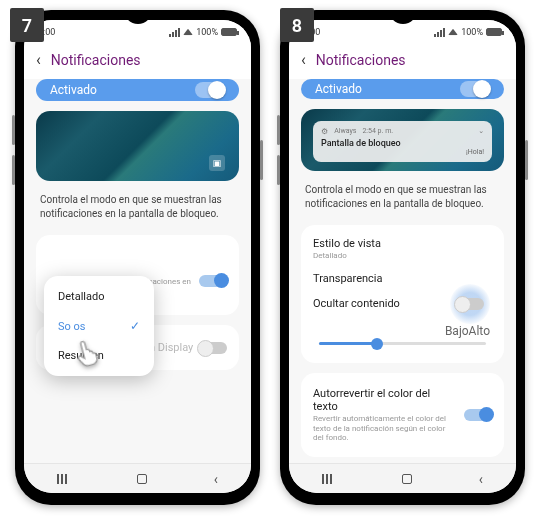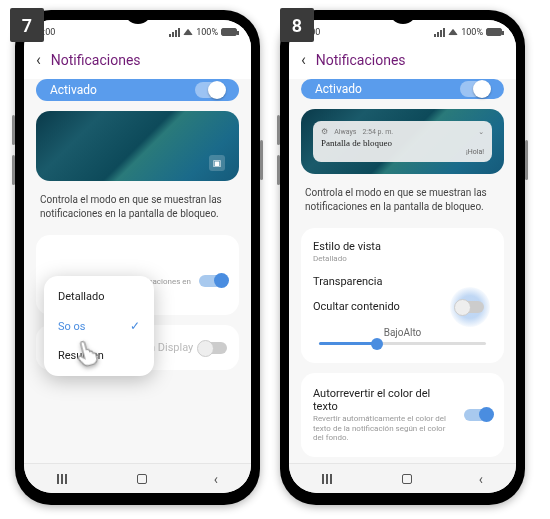--- a/index.html
+++ b/index.html
@@ -38,21 +38,21 @@
   .toggle.on::after { content:''; position:absolute; width:18px; height:18px; background:#fff; border-radius:50%; top:-1px; right:-1px; box-shadow:0 1px 2px rgba(0,0,0,.3); }
   .toggle-sm { width: 28px; height: 12px; background: #ccc; border-radius: 8px; position: relative; display:inline-block; }
   .toggle-sm.on { background: #a8c9ee; }
   .toggle-sm.on::after { content:''; position:absolute; width:15px; height:15px; background:#4a8de0; border-radius:50%; top:-2px; right:-2px; }
   .toggle-sm.off::after { content:''; position:absolute; width:15px; height:15px; background:#eee; border:1px solid #ccc; border-radius:50%; top:-2px; left:-2px; }
 
   .preview { height: 70px; border-radius: 14px; background: linear-gradient(135deg,#0a3a4a 0%,#1a5a6a 25%,#0d4a5a 50%,#2a7a7a 55%,#1a6a8a 80%,#155a7a 100%); position: relative; overflow: hidden; }
   .preview .mini-ic { position:absolute; bottom:10px; right:14px; width:16px; height:16px; background:rgba(255,255,255,.2); border-radius:3px; display:flex; align-items:center; justify-content:center; font-size:9px; color:#fff; }
   .preview-card { position:absolute; top:12px; left:12px; right:12px; background:rgba(240,240,240,.92); border-radius:8px; padding:6px 8px; font-size:8px; color:#444; }
   .preview-card .pc-top { display:flex; gap:6px; align-items:center; color:#777; font-size:7px; margin-bottom:2px; }
-  .preview-card .pc-title { font-size:9px; color:#222; font-weight:500;font-family:Liberation Serif, serif; }
+  .preview-card .pc-title { font-size:9px; color:#222; font-weight:500; }
   .preview-card .pc-sub { font-size:7px; color:#666;text-align:right; }
   .gear { font-size:8px; }
 
   .desc { font-size: 10px; color: #444; line-height: 1.4; padding: 2px 4px 4px; }
 
   .card { background: #fff; border-radius: 14px; padding: 10px 12px; font-size: 11px; color: #333; position: relative; }
   .row { display: flex; align-items: center; justify-content: space-between; padding: 6px 0; }
   .row-label { font-size: 11px; color: #222; }
   .row-sub { font-size: 8px; color: #999; margin-top: 1px; line-height:1.2; }
   .disabled .row-label { color: #bbb; }
@@ -62,21 +62,21 @@
   .popup-item { padding: 8px 14px; font-size: 11px; color: #222; display:flex; align-items:center; justify-content:space-between; }
   .popup-item.sel { color: #4a8de0; }
   .check { color: #4a8de0; font-size: 12px; }
   .hand { position:absolute; top: 25px; left: 28px; font-size: 28px; z-index:25; transform: rotate(-15deg); filter: drop-shadow(0 2px 2px rgba(0,0,0,.3)); }
   .hand-svg { width:32px; height:32px; }
 
   .card-bg-rows .row { border: none; }
   .partial-text { font-size: 8px; color: #999; }
 
   .slider-row { padding: 4px 0 8px; }
-  .slider-labels { display:flex; justify-content:center; font-size:10px; color:#666; margin-bottom:4px; padding: 0 2px; }
+  .slider-labels { display:flex; justify-content:flex-end; font-size:12px; color:#666; margin-bottom:4px; padding: 0 2px; }
   .slider-track { height:3px; background:#ddd; border-radius:2px; position:relative; margin: 0 6px; }
   .slider-fill { position:absolute; left:0; top:0; bottom:0; width:35%; background:#4a8de0; border-radius:2px; }
   .slider-thumb { position:absolute; left:35%; top:50%; transform:translate(-50%,-50%); width:12px; height:12px; background:#4a8de0; border-radius:50%; }
 
   .focus-ring { position:absolute; width:40px; height:40px; border-radius:50%; background: radial-gradient(circle, rgba(74,141,224,.35) 40%, rgba(74,141,224,.15) 60%, rgba(74,141,224,0) 75%); top:50%; right:2px; transform:translateY(-50%); display:flex; align-items:center; justify-content:center; }
   .focus-ring .toggle-sm { position:relative; }
 
   .navbar { height: 30px; background:#f4f4f4; display:flex; align-items:center; justify-content:space-around; border-top:1px solid #e5e5e5; }
   .nav-recent { width:14px; height:10px; display:flex; gap:2px; }
   .nav-recent i { width:2px; height:10px; background:#555; }

